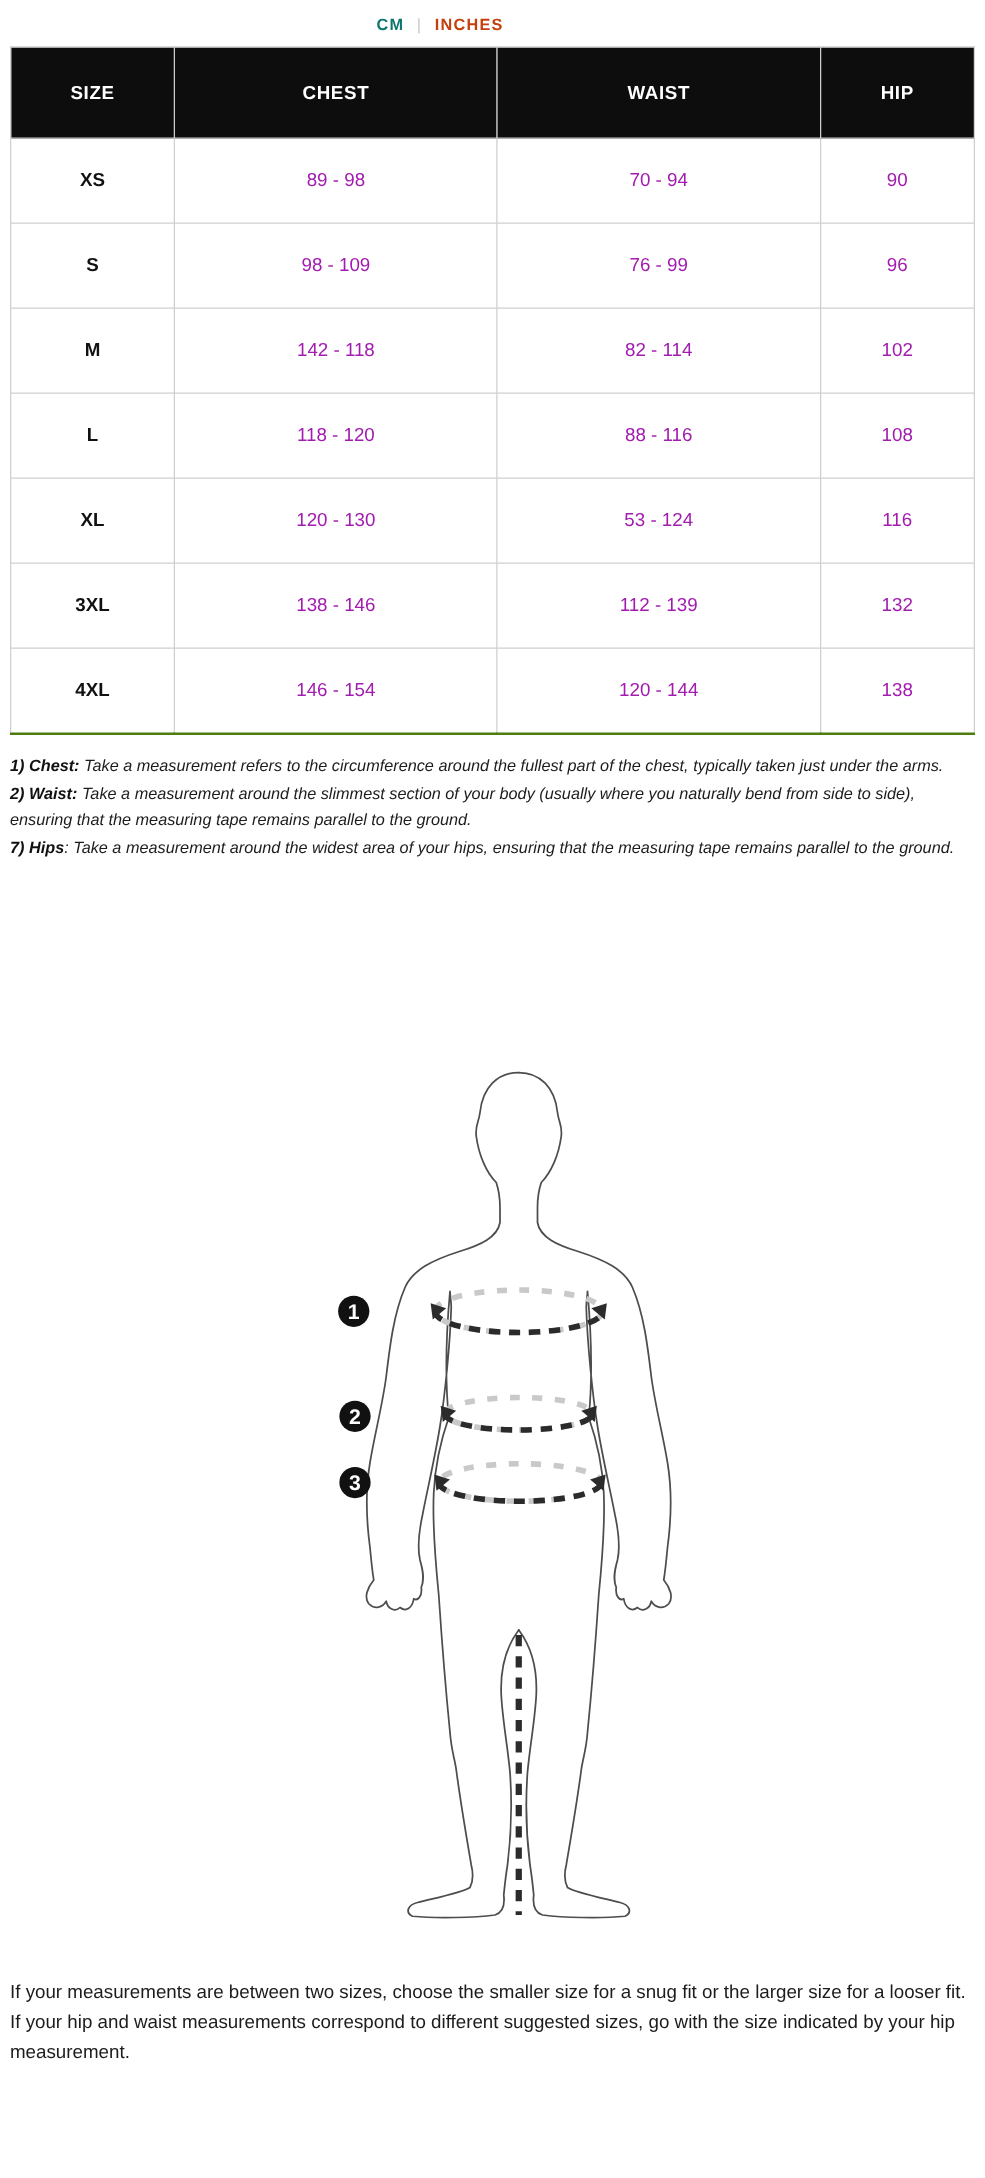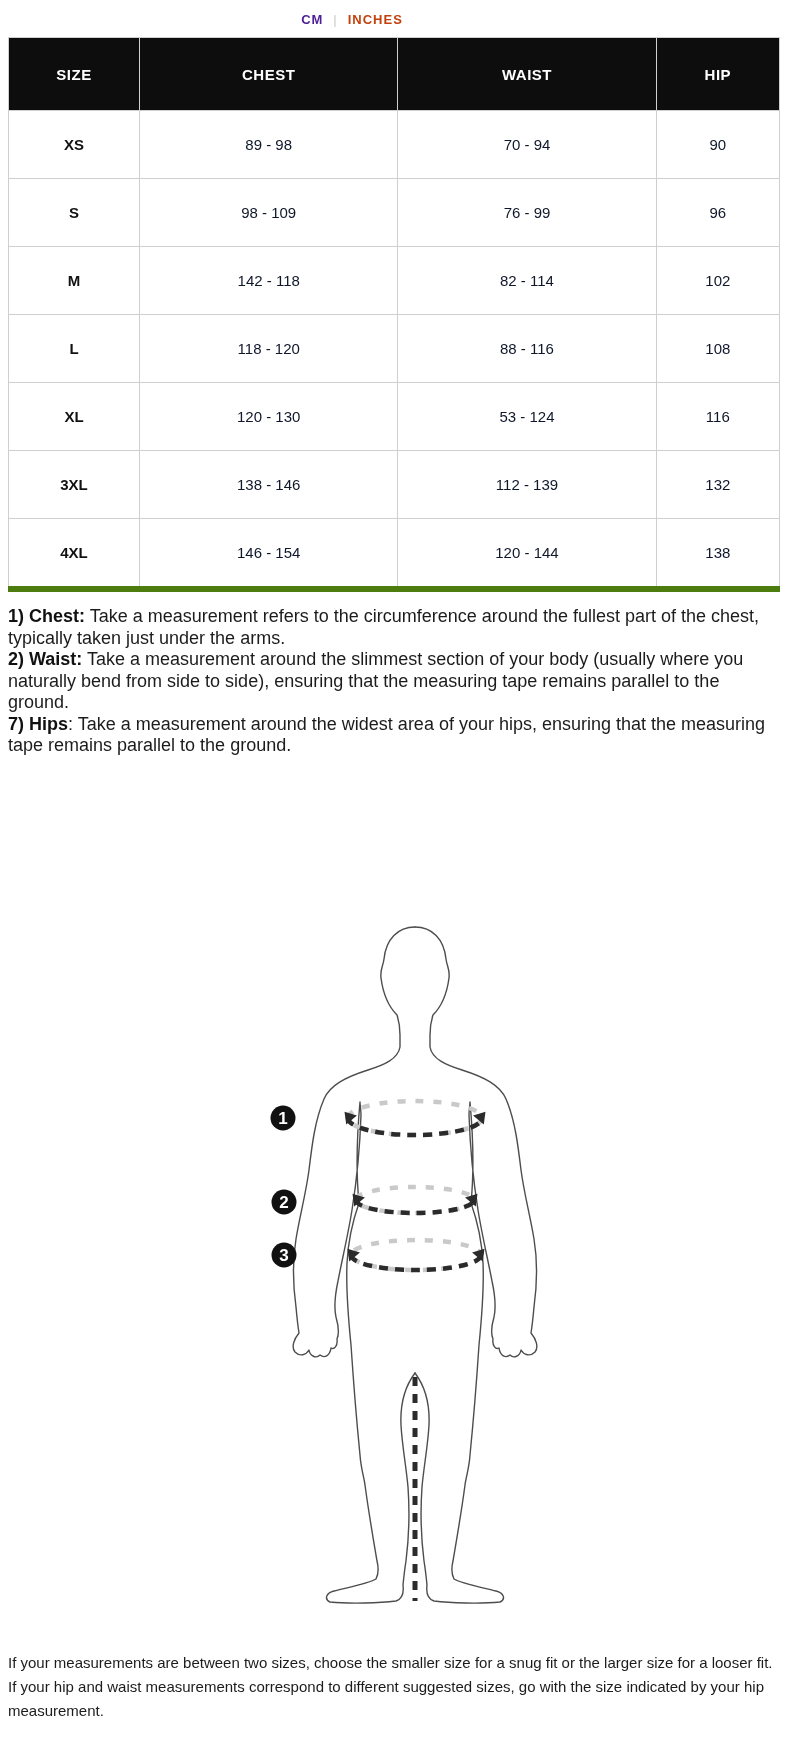--- a/index.html
+++ b/index.html
@@ -15,21 +15,21 @@
     justify-content:center;
     align-items:center;
     gap:10px;
     padding-top:12px;
     margin-bottom:10px;
     transform:translateX(-42px);
     font-size:13px;
     font-weight:bold;
     letter-spacing:1px;
   }
-  .unit-cm{color:#4c1d95;cursor:pointer;}
+  .unit-cm{color:#0f766e;cursor:pointer;}
   .unit-divider{color:#c9c9c9;font-weight:normal;}
   .unit-inches{color:#c2410c;cursor:pointer;}
   
   .table-wrap{padding:0 8px;}
   table.size-table{
     width:100%;
     border-collapse:collapse;
     table-layout:fixed;
   }
   table.size-table th, table.size-table td{
@@ -39,34 +39,35 @@
   }
   table.size-table thead th{
     background:#0d0d0d;
     color:#ffffff;
     font-weight:bold;
     letter-spacing:.5px;
     height:70px;
   }
   table.size-table tbody td{
     height:65px;
-    color:#0f172a;
+    color:#a21caf;
   }
   table.size-table tbody td.col-size{font-weight:bold;color:#111;}
-  table.size-table{border-bottom:6px solid #4d7c0f;}
+  table.size-table{border-bottom:2px solid #4d7c0f;}
   .w-size{width:17%;}
   .w-chest{width:33.5%;}
   .w-waist{width:33.5%;}
   .w-hip{width:16%;}
   
   .instructions{
     padding:14px 10px 0 8px;
-    font-size:18px;
+    font-size:13px;
     line-height:21.5px;
     color:#1c1c1c;
+    font-style:italic;
   }
   .instructions p{margin:0;}
   .instructions b{color:#111;}
   
   .diagram{
     position:relative;
     height:800px;
     margin-top:58px;
   }
   .diagram svg{position:absolute;left:230px;top:0;}

